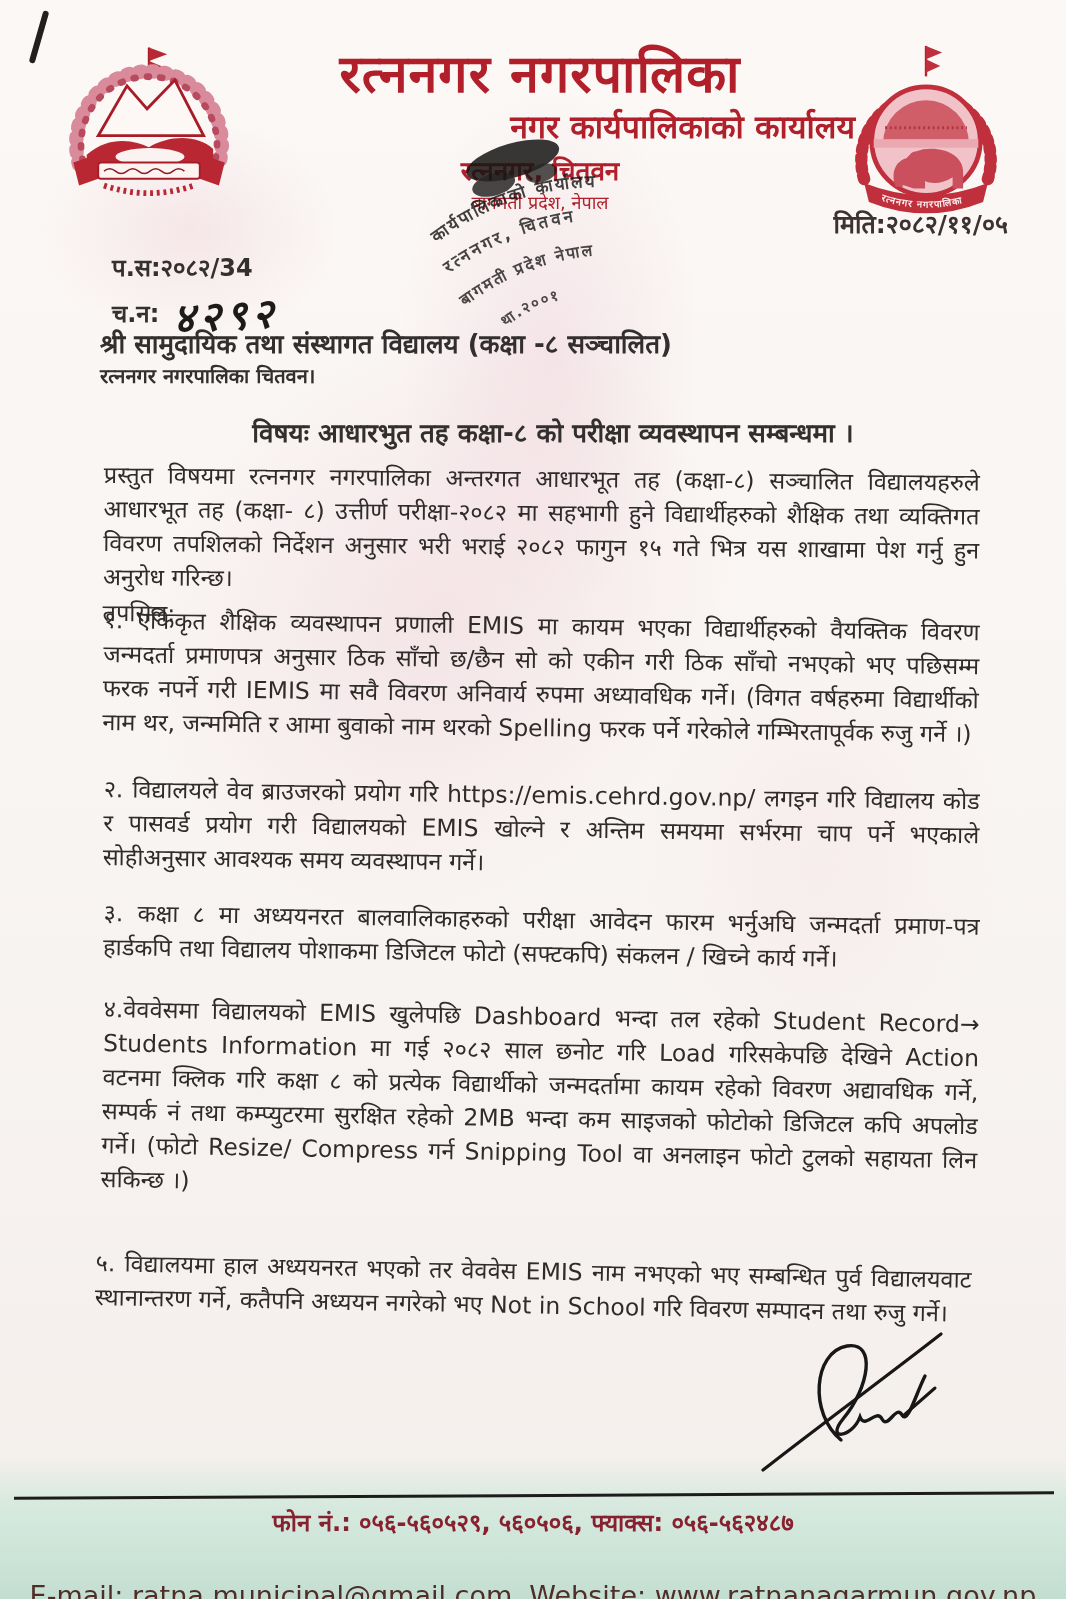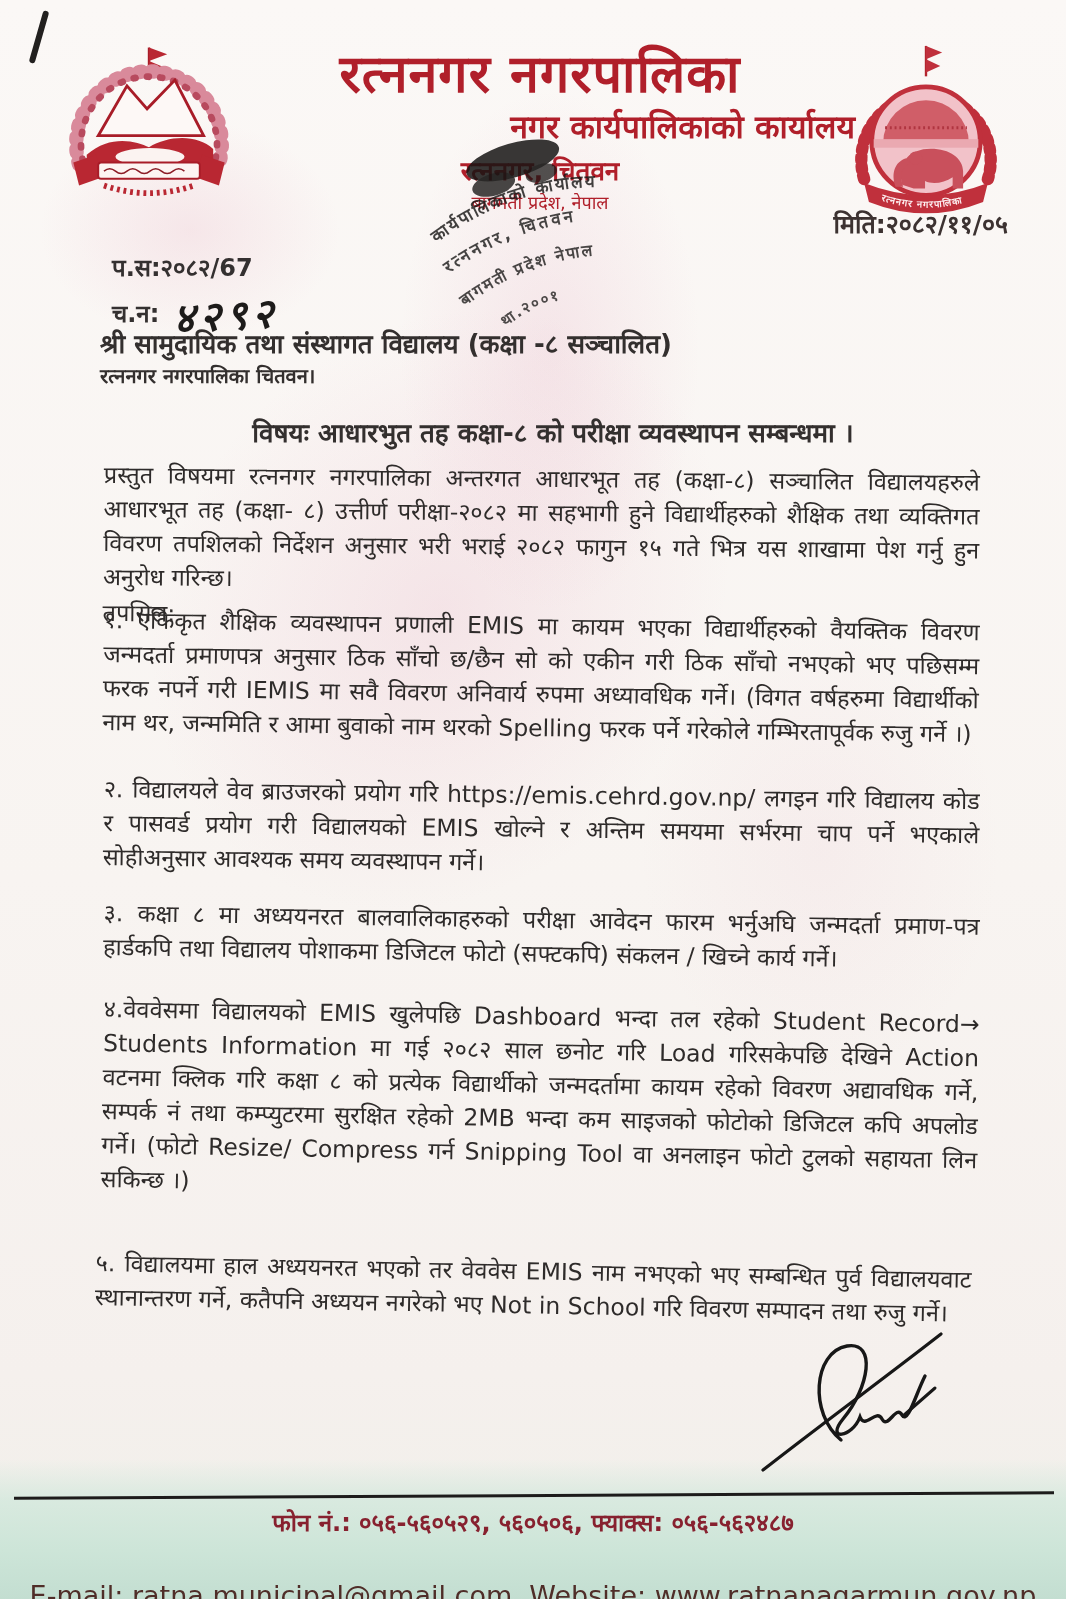--- a/index.html
+++ b/index.html
@@ -122,21 +122,21 @@
       </text>
       <text font-size="16" font-weight="bold" letter-spacing="2" opacity=".84">
         <textPath href="#st3" startOffset="8">बागमती प्रदेश नेपाल</textPath>
       </text>
       <text font-size="15" font-weight="bold" letter-spacing="2" opacity=".82">
         <textPath href="#st4" startOffset="10">था.२००१</textPath>
       </text>
     </g>
   </svg>
 
-  <div class="abs ref1">प.स:२०८२/67</div>
+  <div class="abs ref1">प.स:२०८२/34</div>
   <div class="abs ref2">
     <span>च.न:</span><span class="handwritten">४२९२</span>
   </div>
 
   <div class="abs addr1">श्री सामुदायिक तथा संस्थागत विद्यालय (कक्षा -८ सञ्चालित)</div>
   <div class="abs addr2">रत्ननगर नगरपालिका चितवन।</div>
 
   <div class="abs subject">विषयः आधारभुत तह कक्षा-८ को परीक्षा व्यवस्थापन सम्बन्धमा ।</div>
 
   <div class="abs para intro">

